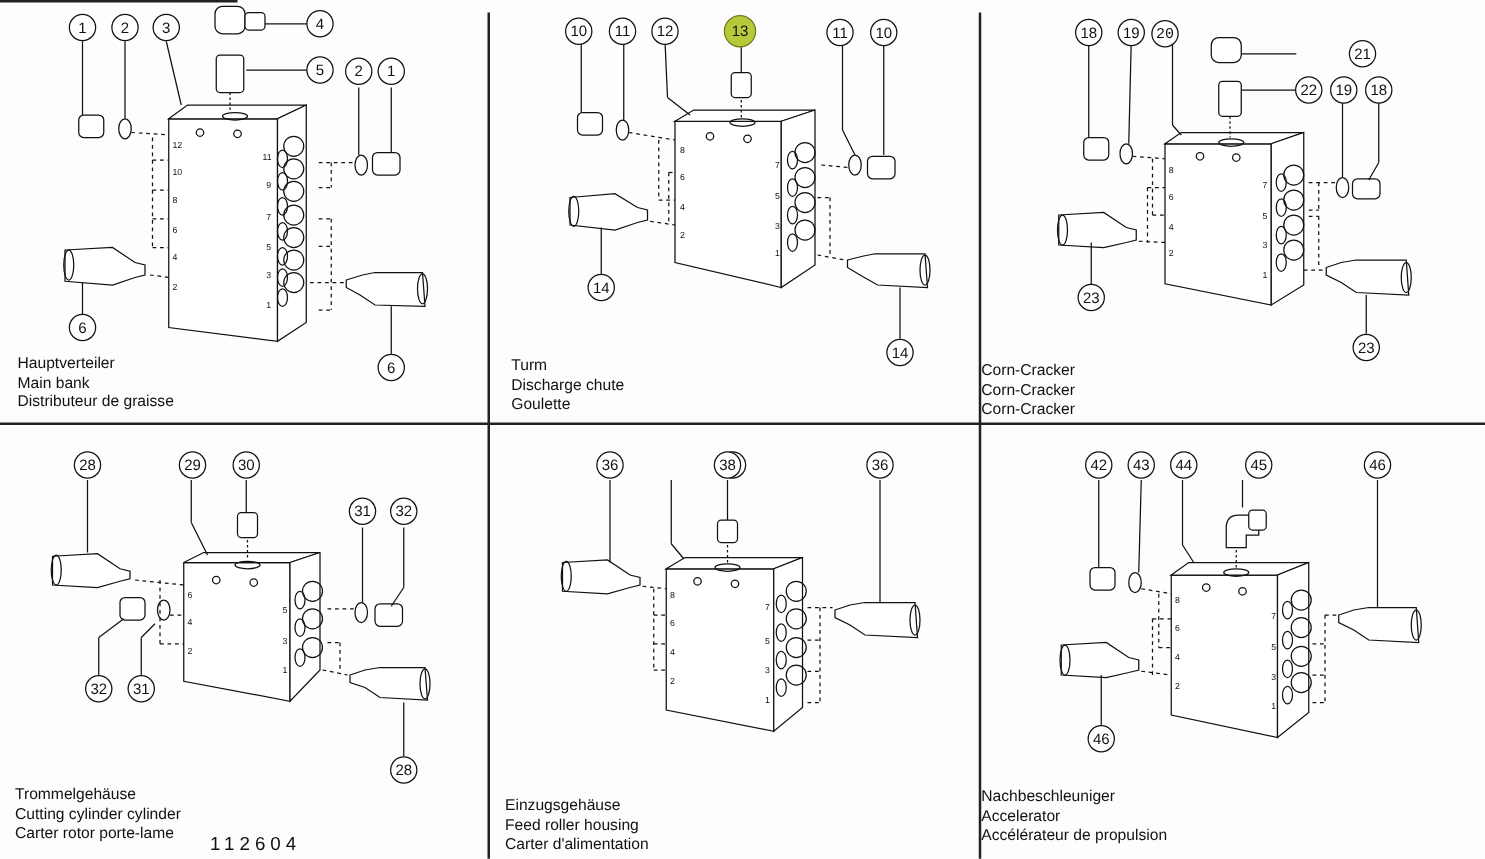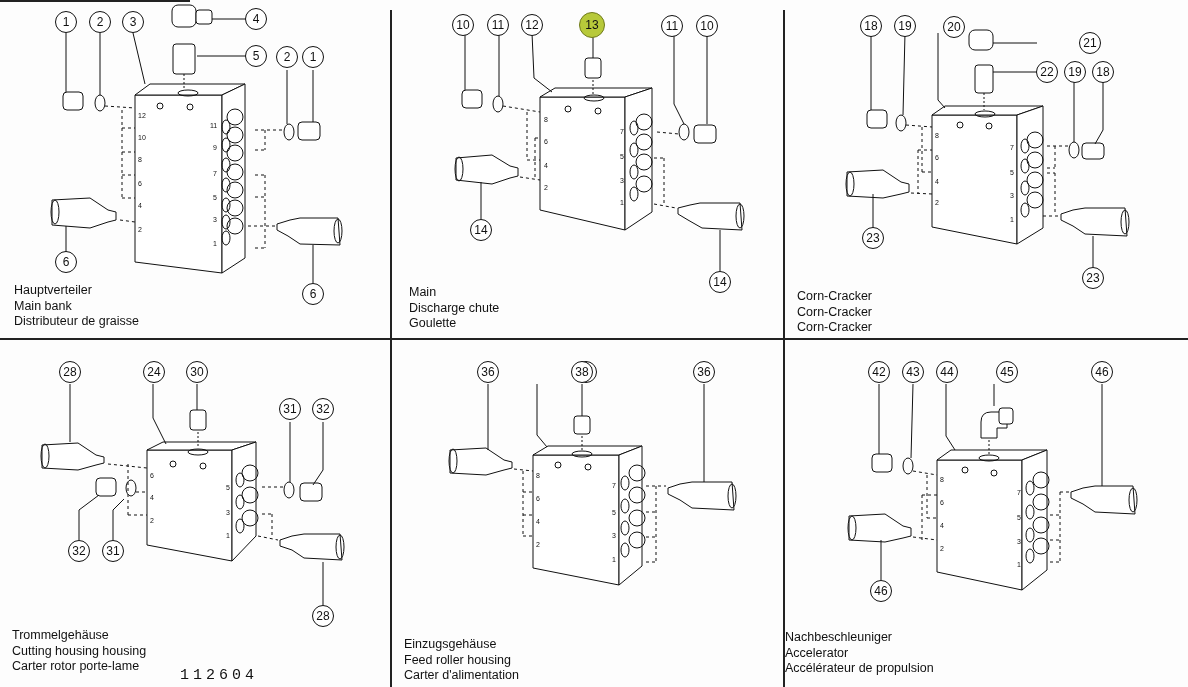--- a/index.html
+++ b/index.html
@@ -6,21 +6,21 @@
   body { width:1188px; height:687px; position:relative; overflow:hidden; font-family:"Liberation Sans", sans-serif; color:#111; }
   .sheet { position:absolute; left:0; top:0; width:1188px; height:687px; background:#fdfdfd; }
   .hline { position:absolute; background:#222; }
   .vline { position:absolute; background:#222; }
   .panel { position:absolute; }
   .panel svg { position:absolute; left:0; top:0; overflow:visible; }
   .caption { position:absolute; font-size:12.5px; line-height:15.5px; color:#111; }
   .caption div { white-space:nowrap; }
   .callout { position:absolute; width:22px; height:22px; margin-left:-11px; margin-top:-11px; border:1.3px solid #111; border-radius:50%; background:#fff; box-sizing:border-box; font-size:12px; line-height:20px; text-align:center; cursor:pointer; }
   .callout.hl { background:#b7c93a; border-color:#6f7a1c; }
-  .figno { position:absolute; left:180px; top:667px; font-family:Liberation Mono, monospace; font-size:15px; letter-spacing:4px; color:#111; }
+  .figno { position:absolute; left:168px; top:667px; font-family:Liberation Sans, sans-serif; font-size:15px; letter-spacing:4px; color:#111; }
   .portnum { font-size:7px; fill:#111; font-family:"Liberation Sans", sans-serif; }
 </style>
 </head>
 <body>
 
 <div class="sheet">
 
   <div class="hline" style="left:0;top:0;width:190px;height:2px;"></div>
   <div class="hline" style="left:0;top:338px;width:1188px;height:2px;"></div>
   <div class="vline" style="left:390px;top:10px;width:2px;height:677px;"></div>
@@ -195,21 +195,21 @@
     </svg>
     <div class="callout" style="left:71px;top:25px;">10</div>
     <div class="callout" style="left:106px;top:25px;">11</div>
     <div class="callout" style="left:140px;top:25px;">12</div>
     <div class="callout hl" style="left:200px;top:25px;width:26px;height:26px;margin-left:-13px;margin-top:-13px;line-height:24px;">13</div>
     <div class="callout" style="left:280px;top:26px;">11</div>
     <div class="callout" style="left:315px;top:26px;">10</div>
     <div class="callout" style="left:89px;top:230px;">14</div>
     <div class="callout" style="left:328px;top:282px;">14</div>
     <div class="caption" style="left:17px;top:285px;">
-      <div>Main</div>
+      <div>Turm</div>
       <div>Discharge chute</div>
       <div>Goulette</div>
     </div>
   </div>
 
   <div class="panel" style="left:785px;top:0;width:403px;height:338px;">
     <svg width="403" height="338">
       <g stroke="#111" fill="none" stroke-width="1">
         <polygon points="147,115 232,115 232,244 147,227" fill="#fff"></polygon>
         <polygon points="147,115 160,106 258,106 232,115" fill="#fff"></polygon>
@@ -270,28 +270,28 @@
       <text class="portnum" x="150" y="160">6</text>
       <text class="portnum" x="150" y="184">4</text>
       <text class="portnum" x="150" y="205">2</text>
       <text class="portnum" x="225" y="150">7</text>
       <text class="portnum" x="225" y="175">5</text>
       <text class="portnum" x="225" y="198">3</text>
       <text class="portnum" x="225" y="222">1</text>
     </svg>
     <div class="callout" style="left:86px;top:26px;">18</div>
     <div class="callout" style="left:120px;top:26px;">19</div>
-    <div class="callout" style="left:169px;top:27px;">20</div>
+    <div class="callout" style="left:147px;top:27px;font-family:Liberation Mono, monospace;">20</div>
     <div class="callout" style="left:262px;top:43px;margin-left:32px;">21</div>
     <div class="callout" style="left:262px;top:72px;">22</div>
     <div class="callout" style="left:290px;top:72px;">19</div>
     <div class="callout" style="left:318px;top:72px;">18</div>
     <div class="callout" style="left:88px;top:238px;">23</div>
     <div class="callout" style="left:308px;top:278px;">23</div>
-    <div class="caption" style="left:12px;top:289px;text-align:center;">
+    <div class="caption" style="left:0;top:289px;text-align:center;">
       <div>Corn-Cracker</div>
       <div>Corn-Cracker</div>
       <div>Corn-Cracker</div>
     </div>
   </div>
 
   <div class="panel" style="left:0;top:340px;width:390px;height:347px;">
     <svg width="390" height="347">
       <g stroke="#111" fill="none" stroke-width="1">
         <polygon points="147,110 232,110 232,221 147,205" fill="#fff"></polygon>
@@ -345,30 +345,30 @@
         </g>
       </g>
       <text class="portnum" x="150" y="138">6</text>
       <text class="portnum" x="150" y="160">4</text>
       <text class="portnum" x="150" y="183">2</text>
       <text class="portnum" x="226" y="150">5</text>
       <text class="portnum" x="226" y="175">3</text>
       <text class="portnum" x="226" y="198">1</text>
     </svg>
     <div class="callout" style="left:70px;top:32px;">28</div>
-    <div class="callout" style="left:154px;top:32px;">24</div>
+    <div class="callout" style="left:154px;top:32px;">29</div>
     <div class="callout" style="left:197px;top:32px;">30</div>
     <div class="callout" style="left:290px;top:69px;">31</div>
     <div class="callout" style="left:323px;top:69px;">32</div>
     <div class="callout" style="left:79px;top:211px;">32</div>
     <div class="callout" style="left:113px;top:211px;">31</div>
     <div class="callout" style="left:323px;top:276px;">28</div>
     <div class="caption" style="left:12px;top:288px;">
       <div>Trommelgehäuse</div>
-      <div>Cutting housing housing</div>
+      <div>Cutting cylinder cylinder</div>
       <div>Carter rotor porte-lame</div>
     </div>
   </div>
 
   <div class="panel" style="left:392px;top:340px;width:391px;height:347px;">
     <svg width="391" height="347">
       <g stroke="#111" fill="none" stroke-width="1">
         <polygon points="141,115 227,115 227,245 141,228" fill="#fff"></polygon>
         <polygon points="141,115 156,106 250,106 227,115" fill="#fff"></polygon>
         <polygon points="227,115 250,106 250,226 227,245" fill="#fff"></polygon>

